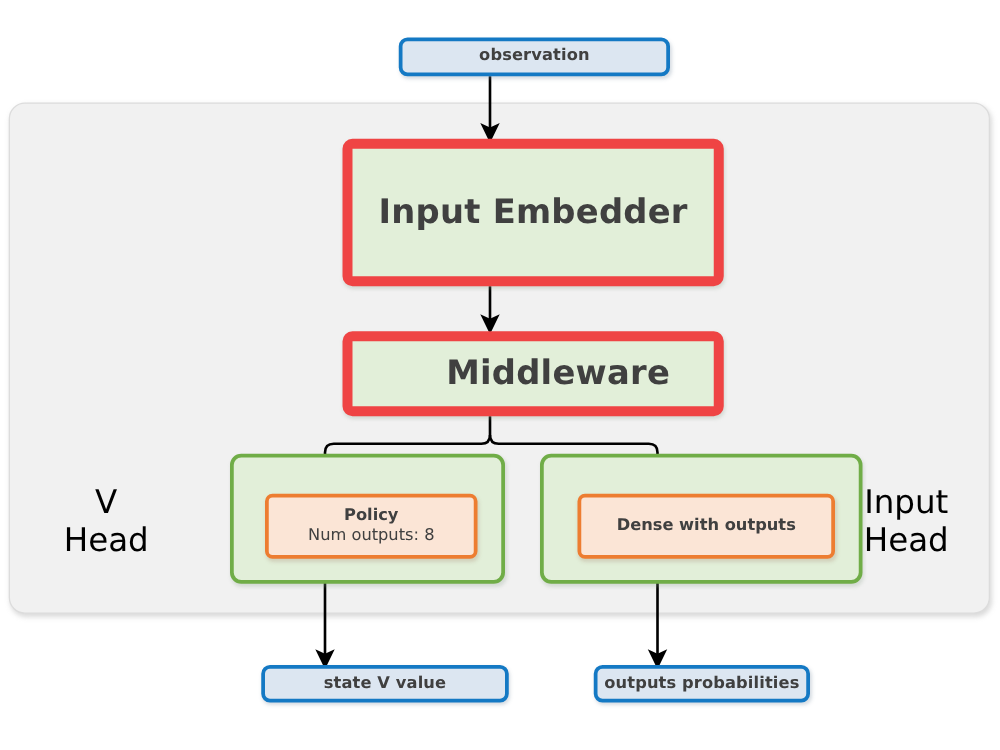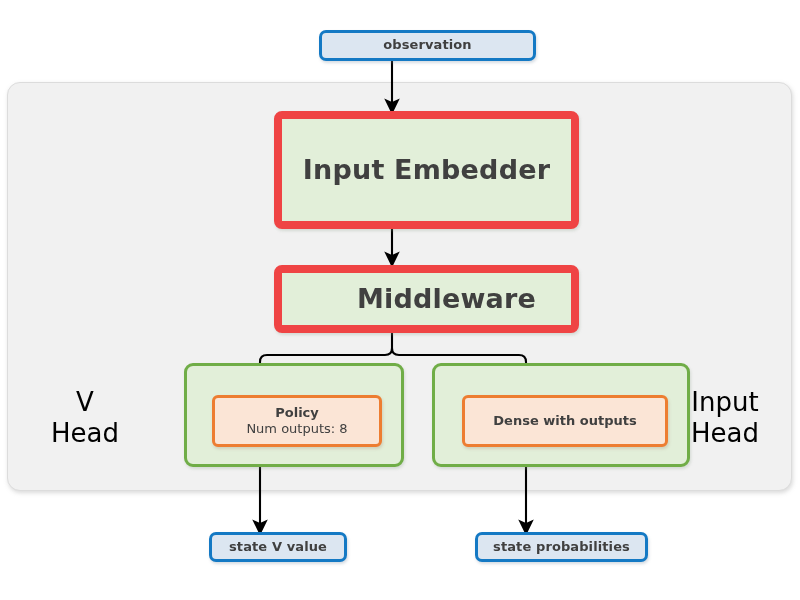--- a/index.html
+++ b/index.html
@@ -179,21 +179,21 @@
     <div class="orange-box" style="left:27px; top:29px; width:206px; height:52px;">
       <span class="orange-title">Dense with outputs</span>
     </div>
   </div>
 
   <div class="head-label" style="left:662px; top:378px; width:126px; height:80px;">
     <span>Input</span>
     <span>Head</span>
   </div>
 
-  <div class="node io-box" style="left:175px; top:532px; width:138px; height:30px;">
+  <div class="node io-box" style="left:175px; top:532px; width:198px; height:30px;">
     <span class="io-label">state V value</span>
   </div>
 
   <div class="node io-box" style="left:441px; top:532px; width:173px; height:30px;">
-    <span class="io-label">state probabilities</span>
+    <span class="io-label">outputs probabilities</span>
   </div>
 
 </div>
 
 </body></html>

